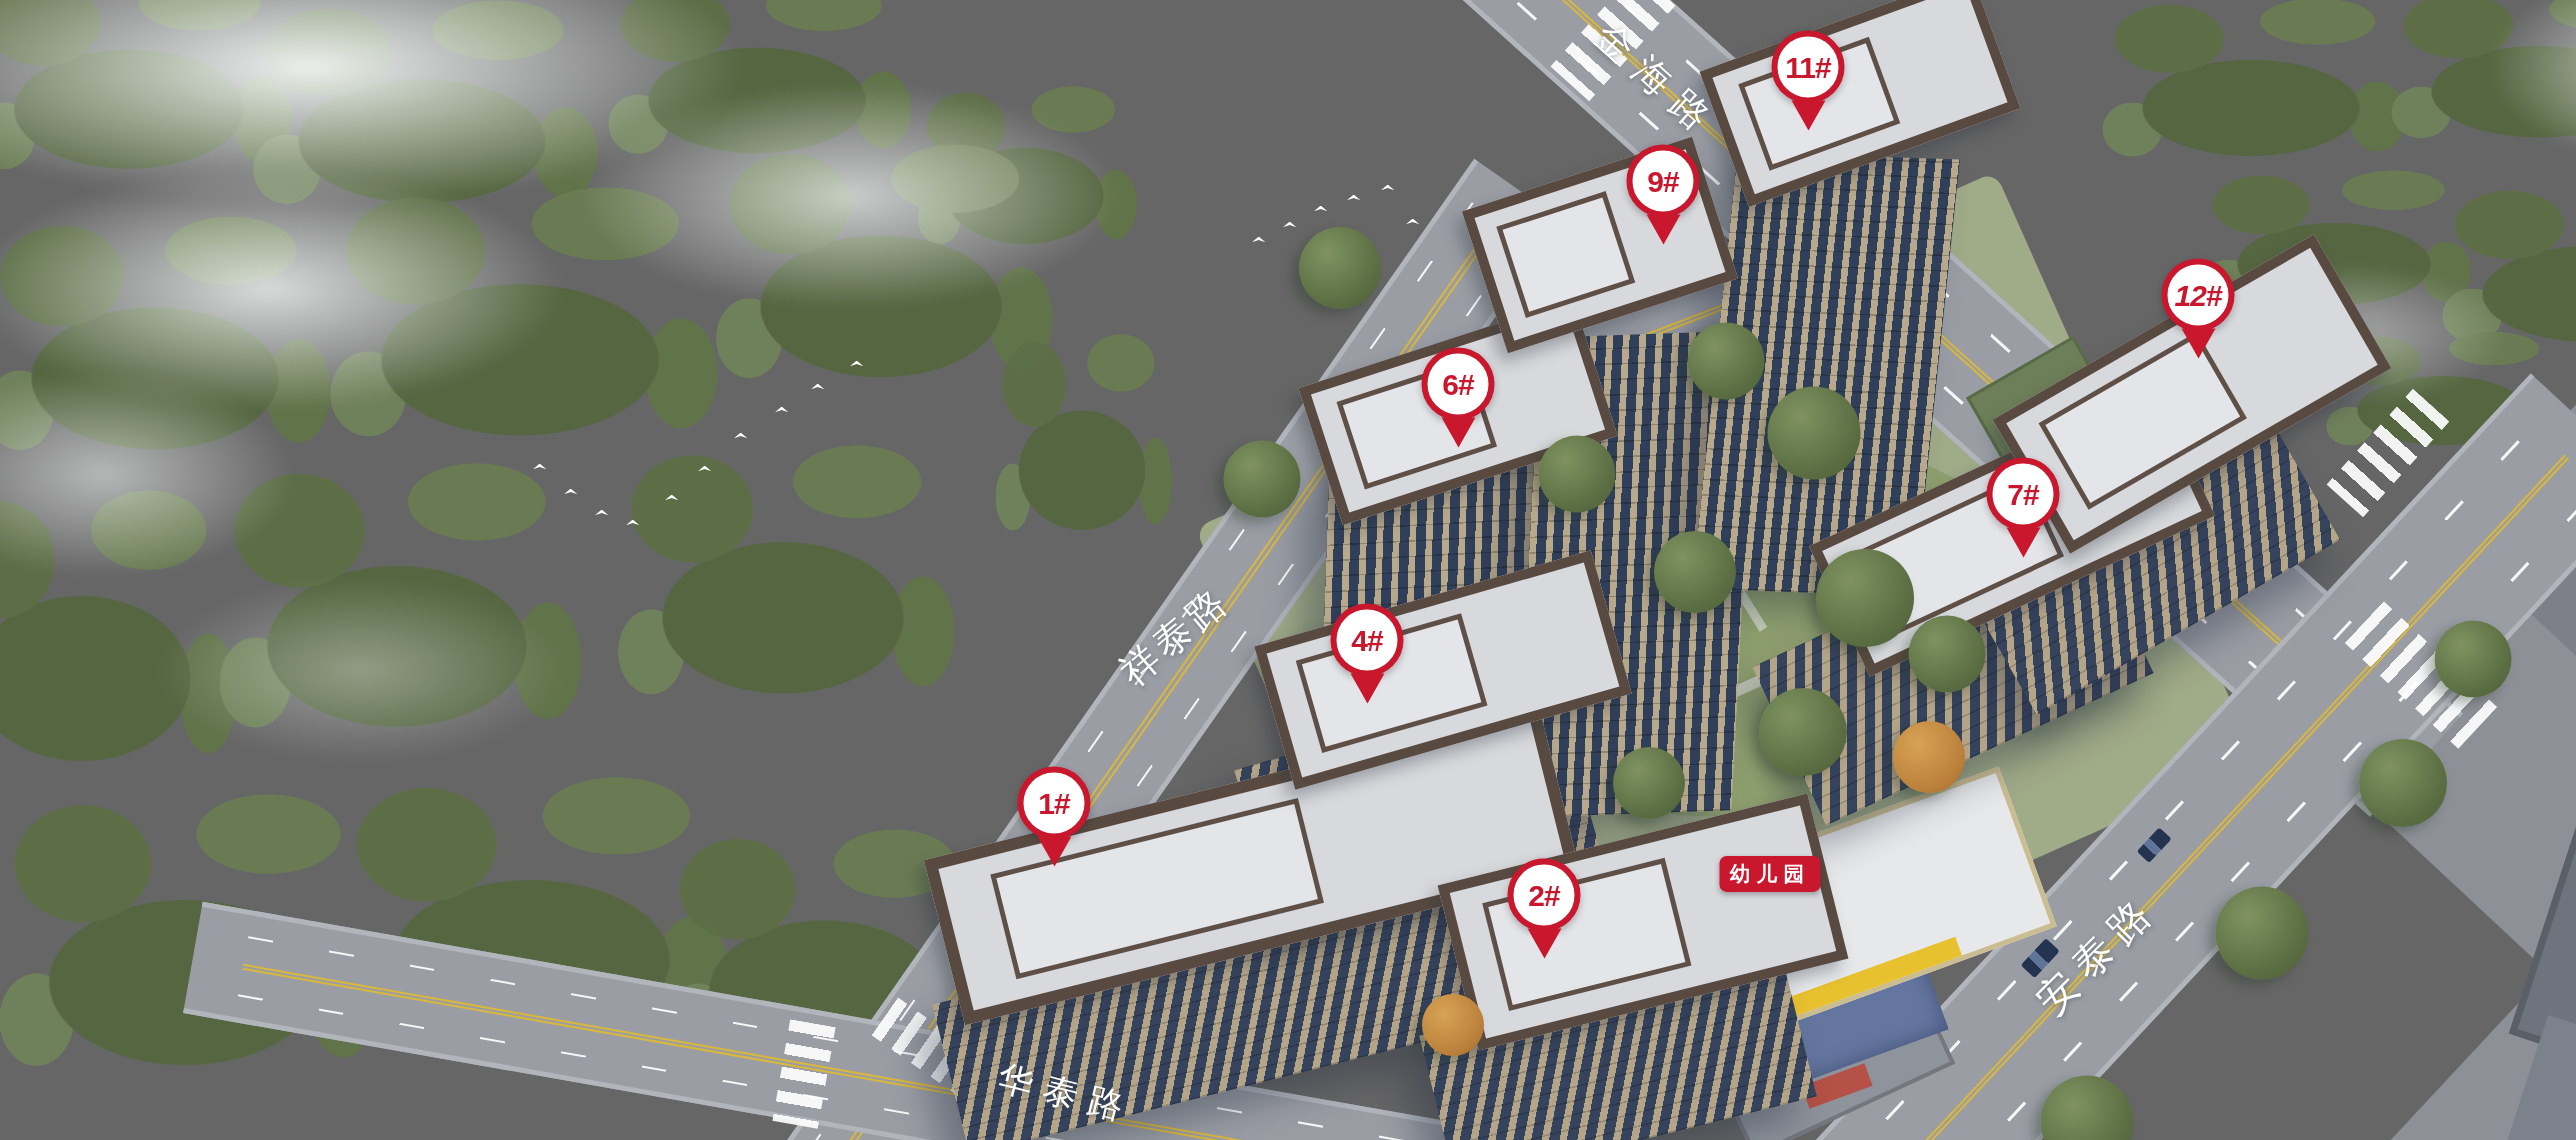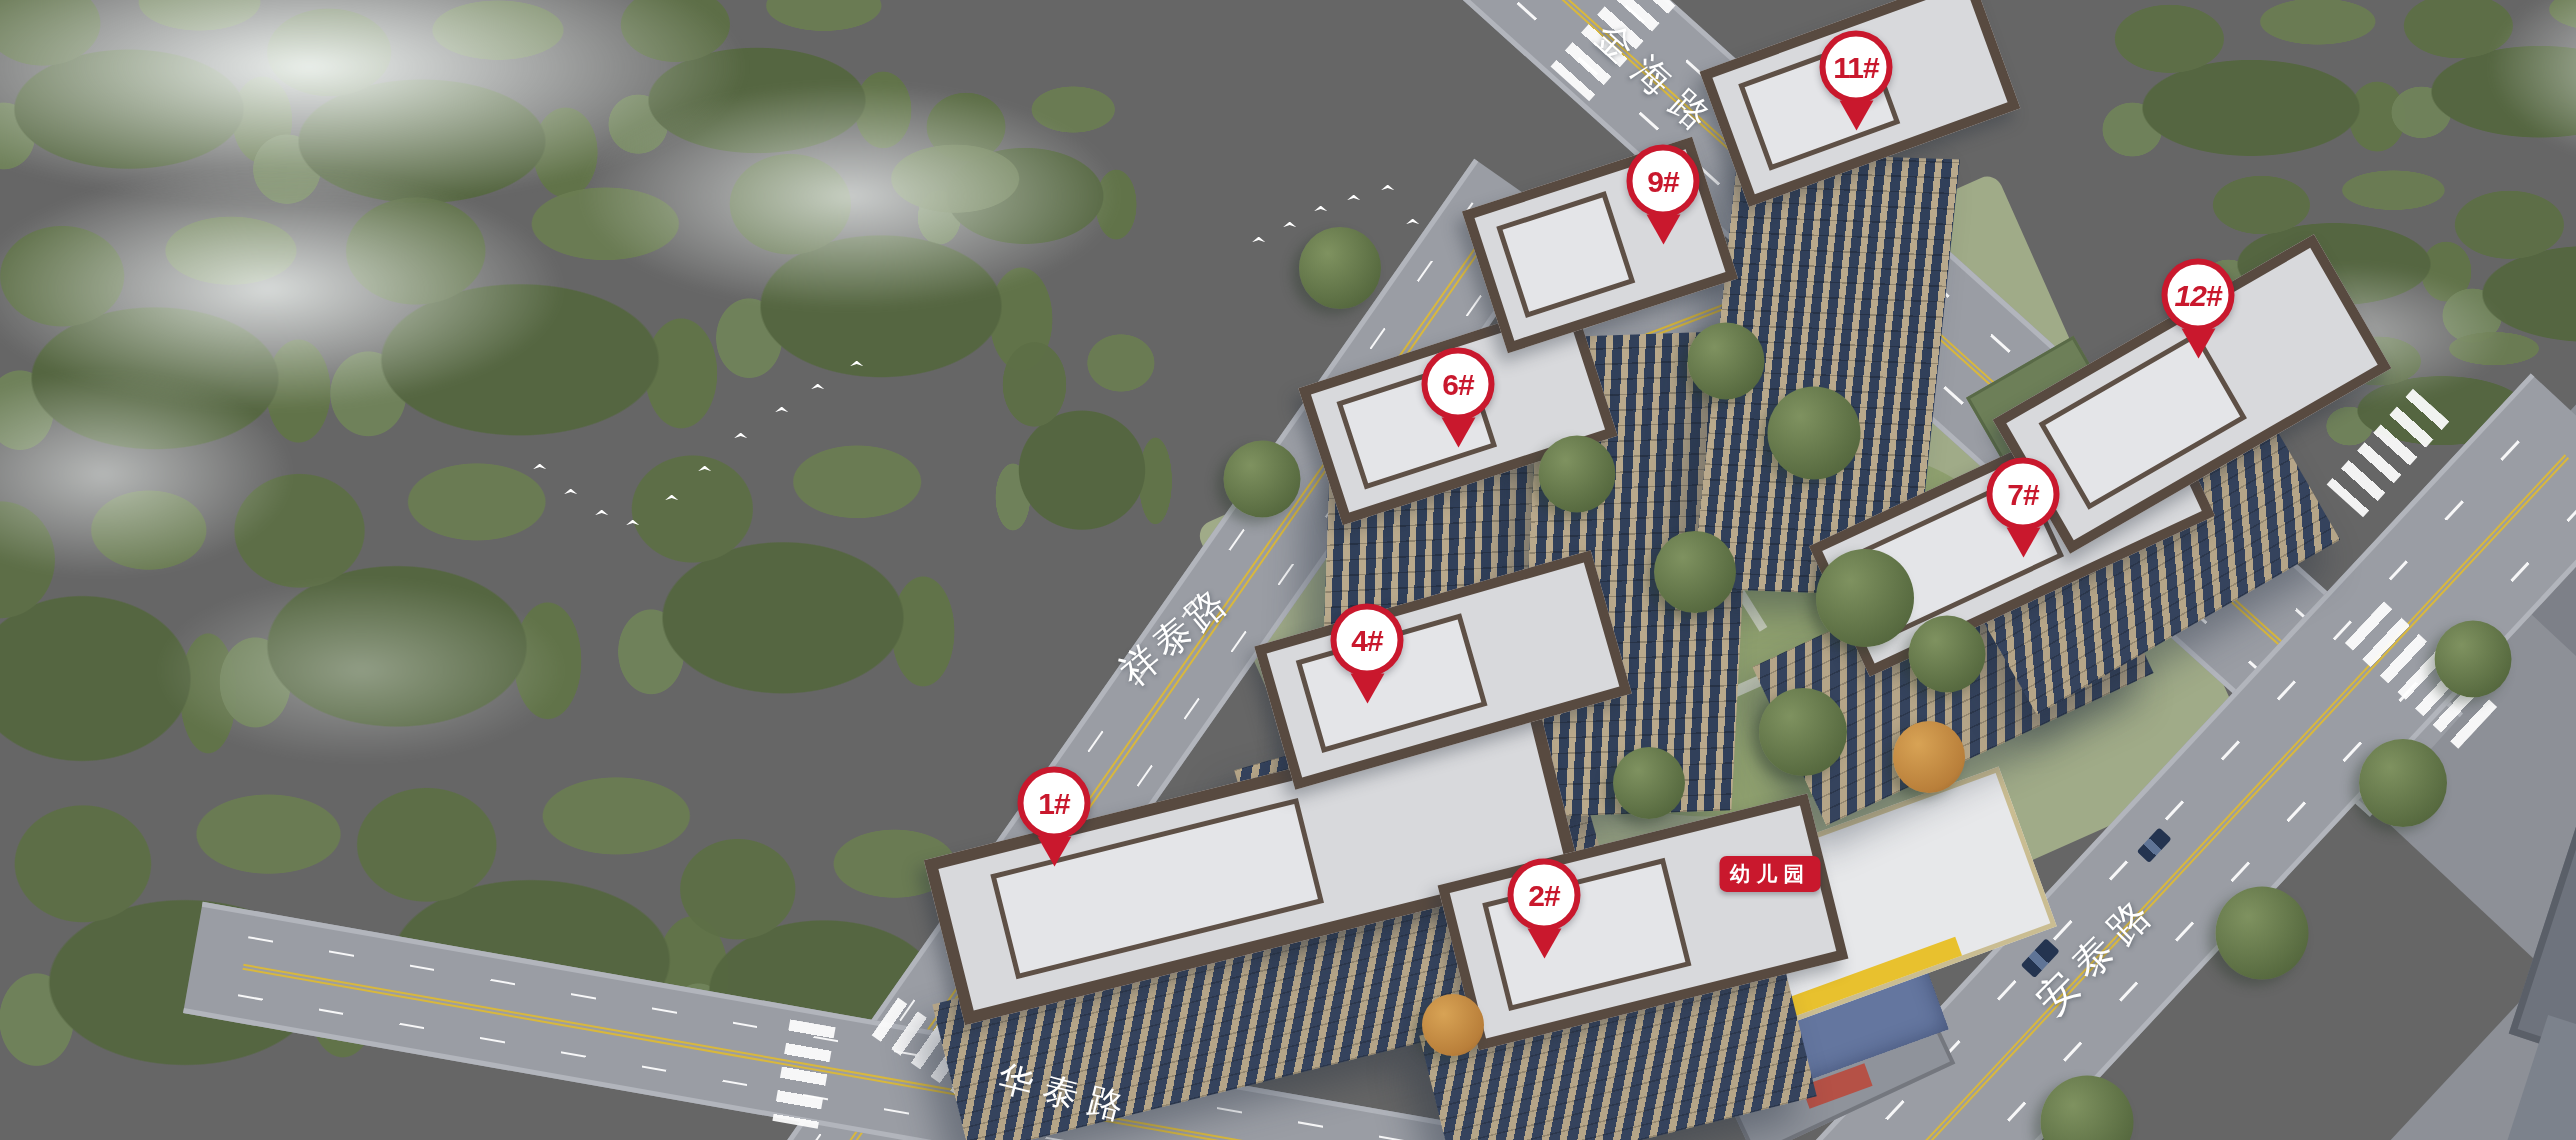--- a/index.html
+++ b/index.html
@@ -245,21 +245,21 @@
     </div>
   <div class="pin" style="left:1458px;top:384px;">
       <span>6#</span>
     </div>
   <div class="pin" style="left:2023px;top:494px;">
       <span>7#</span>
     </div>
   <div class="pin" style="left:1663px;top:181px;">
       <span>9#</span>
     </div>
-  <div class="pin" style="left:1856px;top:67px;">
+  <div class="pin" style="left:1808px;top:67px;">
       <span>11#</span>
     </div>
   <div class="pin" style="left:2198px;top:295px;font-style:italic;">
       <span>12#</span>
     </div>
 
 </div>
 
 
 </body></html>

